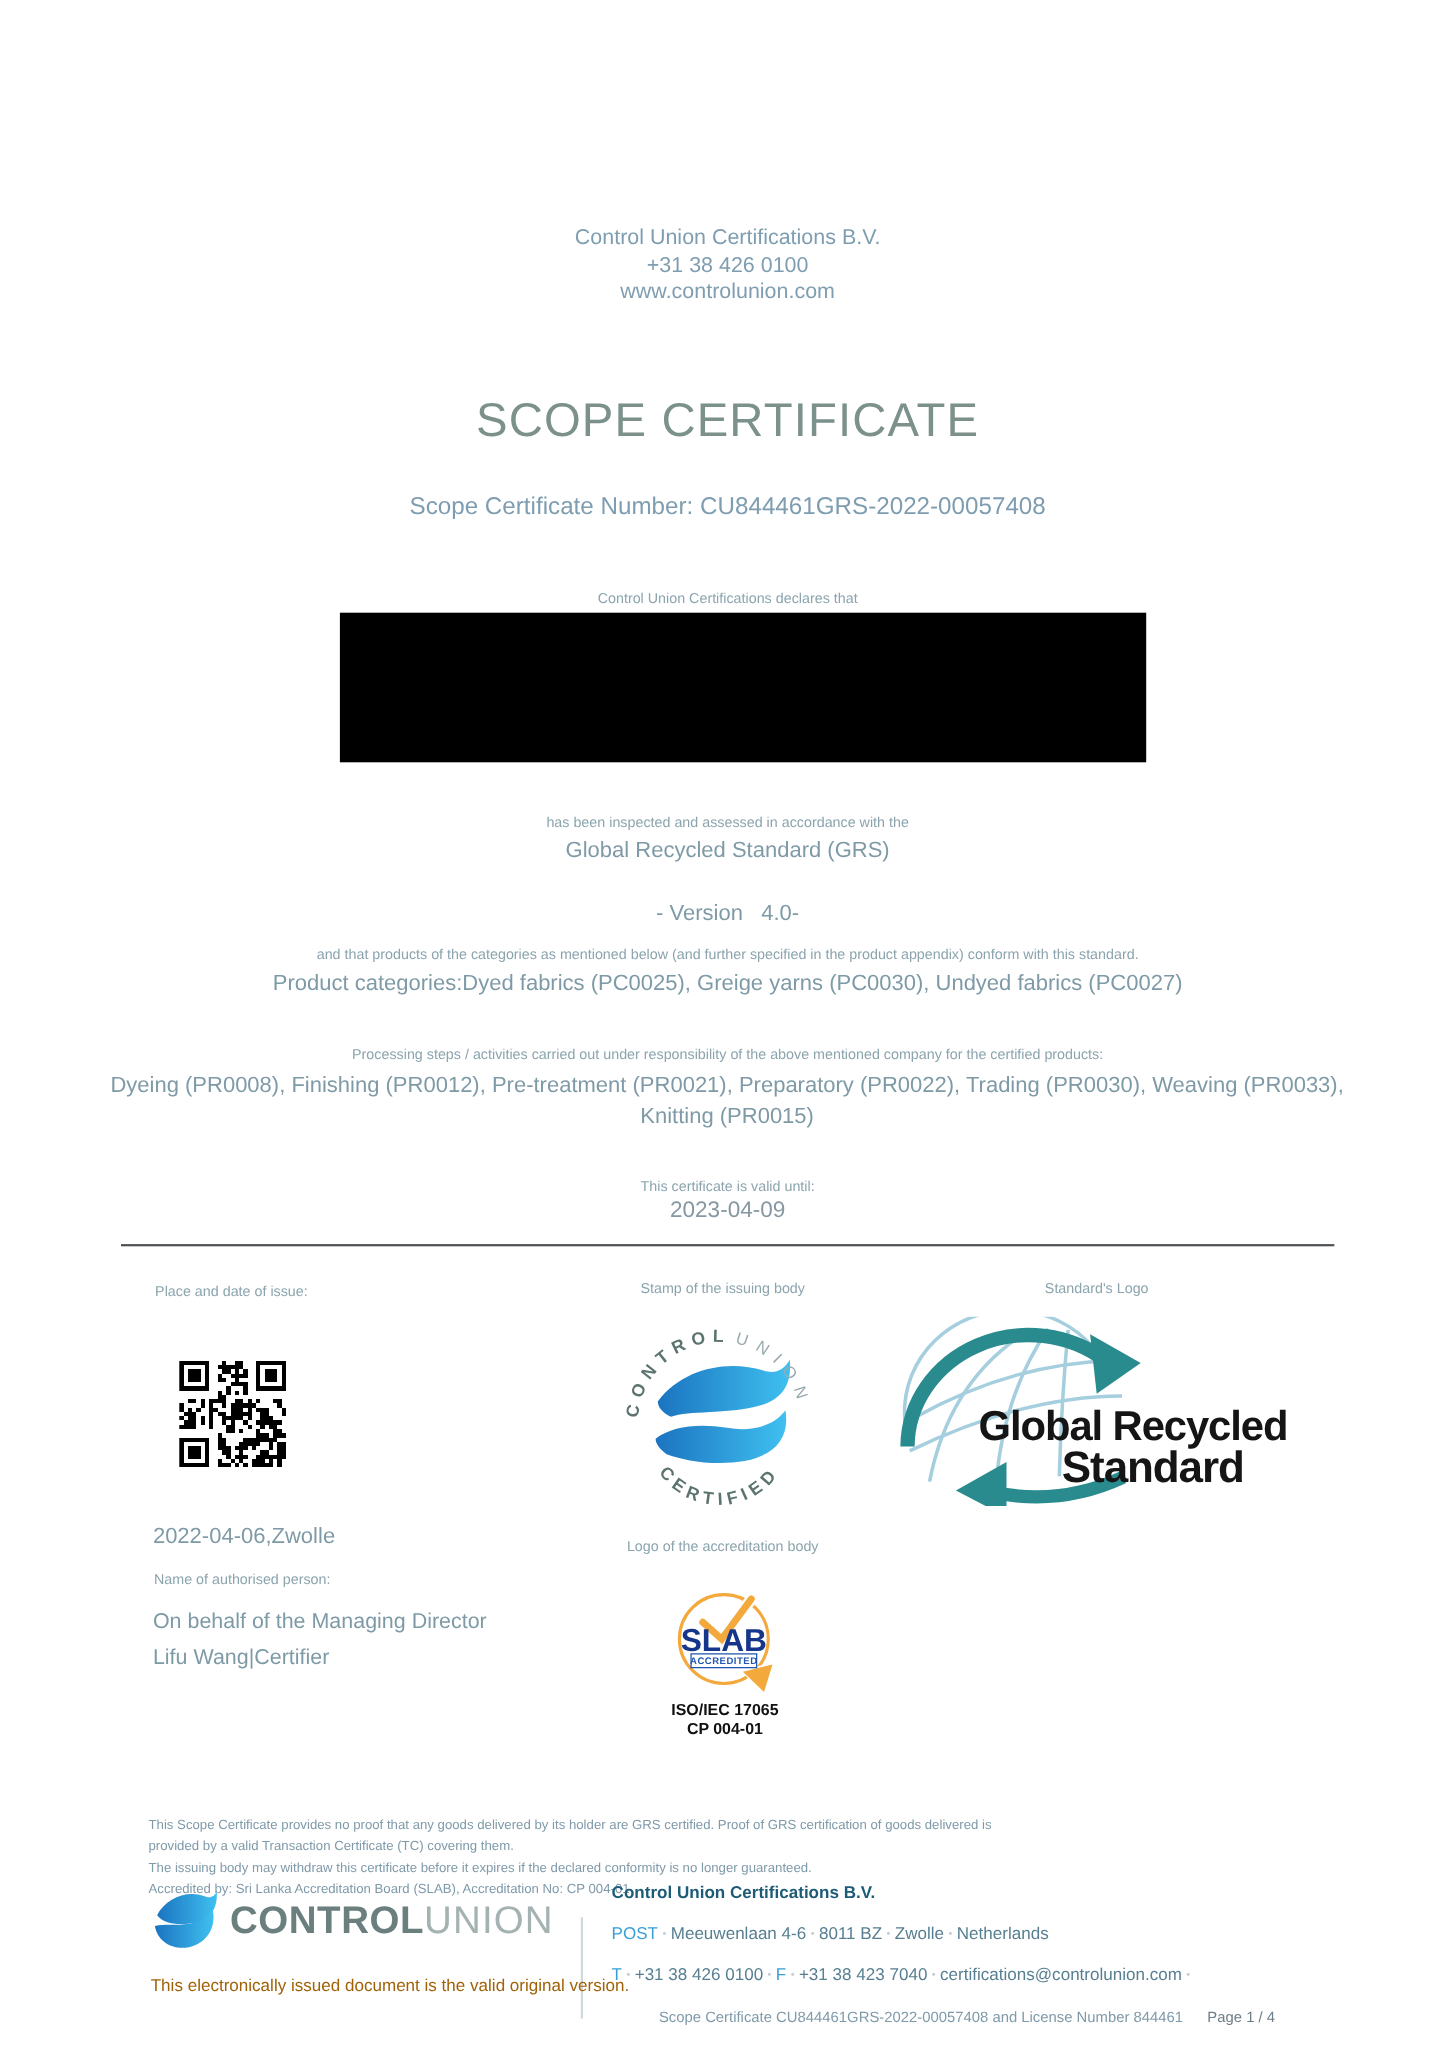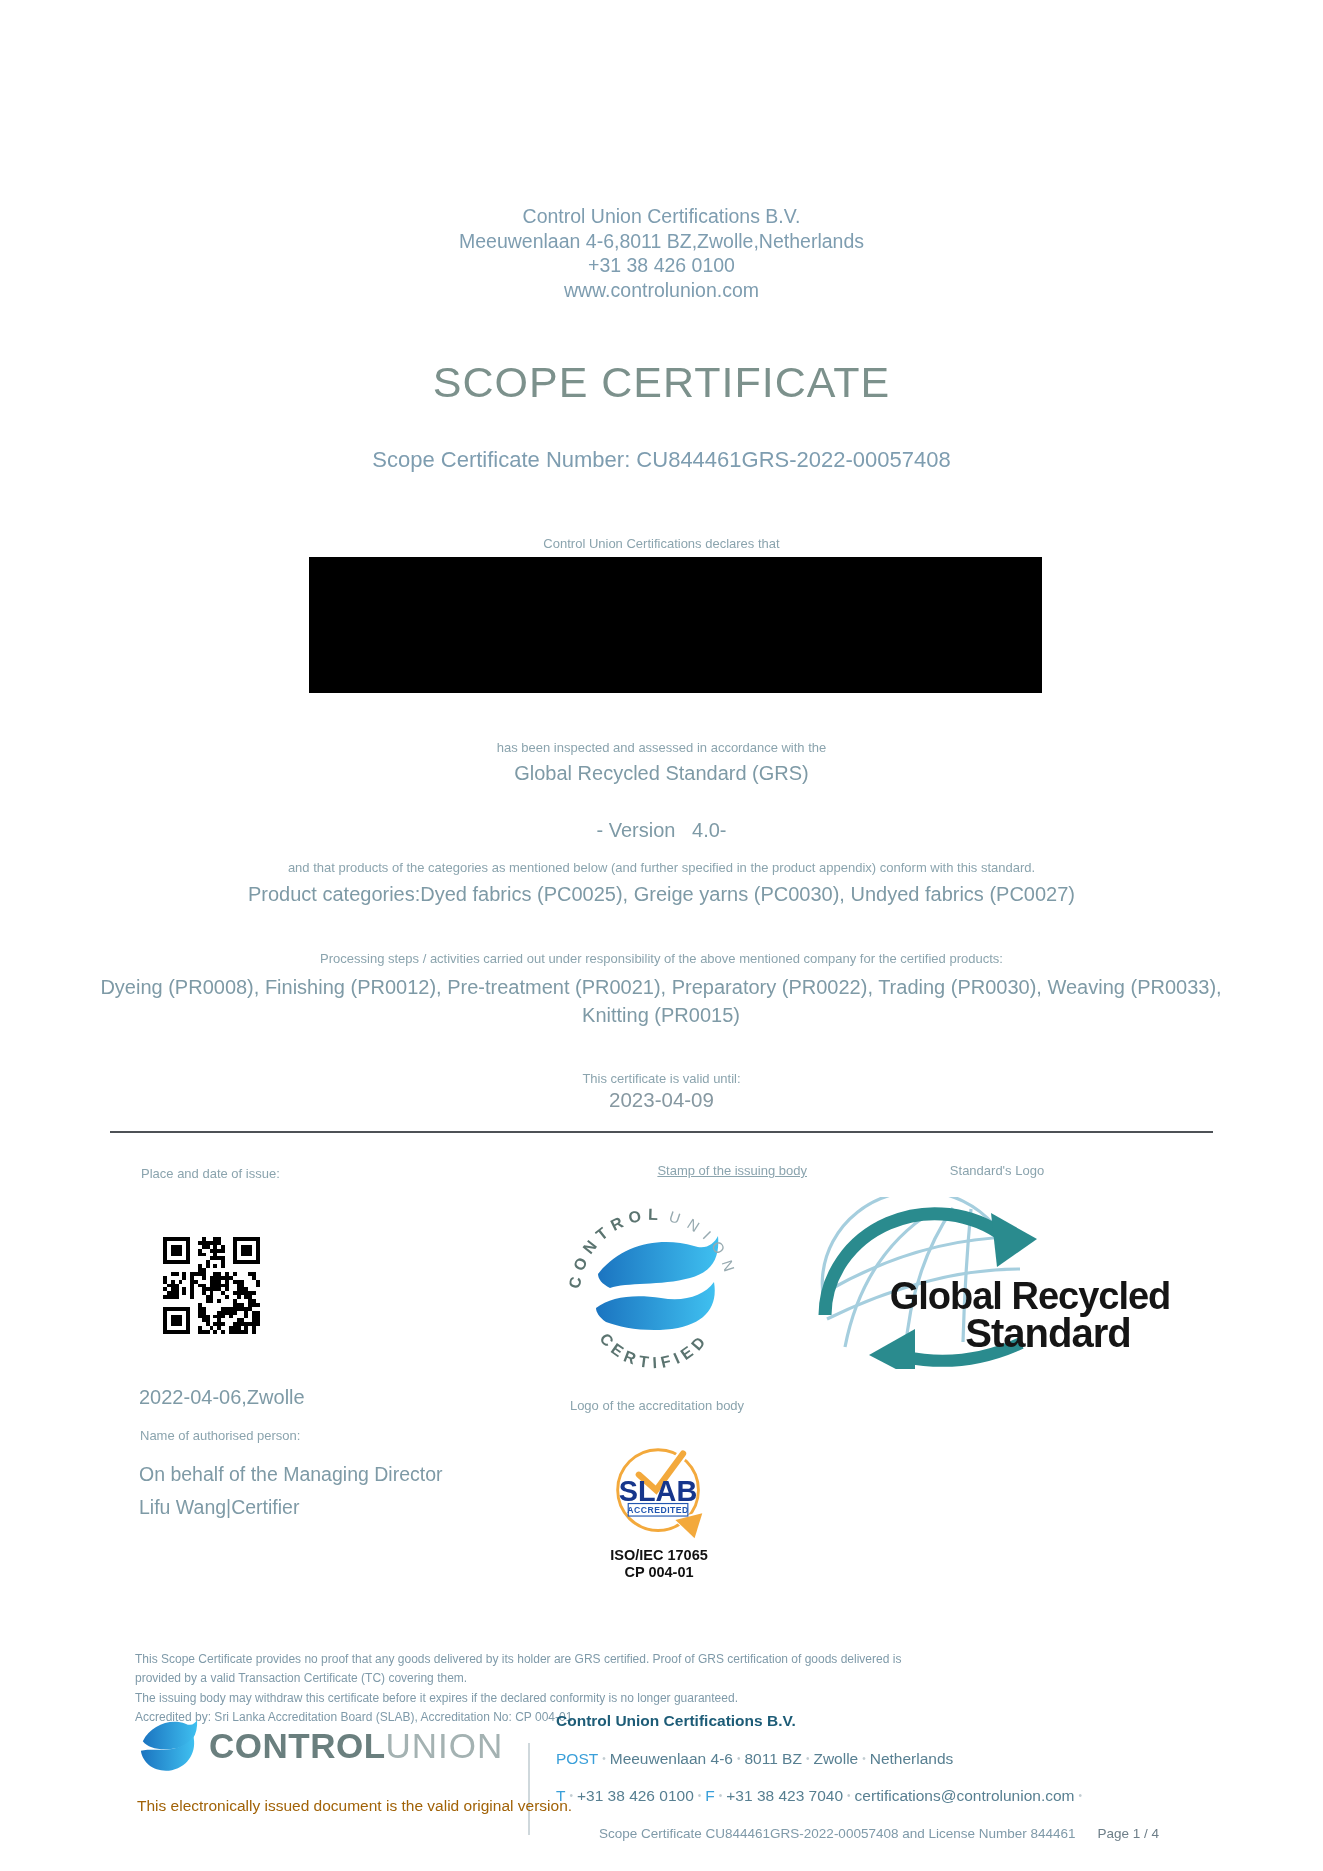--- a/index.html
+++ b/index.html
@@ -25,21 +25,20 @@
   .logoCtl{font-size:35px;font-weight:bold;color:#6a7f7e;letter-spacing:0.5px;}
   .logoUni{font-size:35px;font-weight:400;color:#a4b2b2;letter-spacing:1px;}
   .isoline{color:#111;font-weight:bold;font-size:14.5px;line-height:17px;text-align:center;}
   svg{display:block;}
 </style>
 </head>
 <body>
 
 <div class="abs ctr hdr" style="top:204px;">
   <div>Control Union Certifications B.V.</div>
-  <div>Meeuwenlaan 4-6,8011 BZ,Zwolle,Netherlands</div>
   <div>+31 38 426 0100</div>
   <div>www.controlunion.com</div>
 </div>
 
 <div class="abs ctr title" style="top:358px;">SCOPE CERTIFICATE</div>
 
 <div class="abs ctr certnum" style="top:447px;">Scope Certificate Number: CU844461GRS-2022-00057408</div>
 
 <div class="abs ctr muted" style="top:536px;">Control Union Certifications declares that</div>
 
@@ -54,21 +53,21 @@
 
 <div class="abs ctr muted" style="top:951px;">Processing steps / activities carried out under responsibility of the above mentioned company for the certified products:</div>
 <div class="abs big" style="top:973px;left:71px;width:1180px;text-align:center;line-height:28px;">Dyeing (PR0008), Finishing (PR0012), Pre-treatment (PR0021), Preparatory (PR0022), Trading (PR0030), Weaving (PR0033), Knitting (PR0015)</div>
 
 <div class="abs ctr muted" style="top:1071px;">This certificate is valid until:</div>
 <div class="abs ctr" style="top:1088px;color:#8698a1;font-size:20.5px;">2023-04-09</div>
 
 <div class="abs hrline" style="left:110px;top:1131px;width:1103px;"></div>
 
 <div class="abs muted" style="left:141px;top:1166px;">Place and date of issue:</div>
-<div class="abs muted" style="left:507px;top:1163px;width:300px;text-align:right;text-decoration:underline;">Stamp of the issuing body</div>
+<div class="abs muted" style="left:507px;top:1163px;width:300px;text-align:center;">Stamp of the issuing body</div>
 <div class="abs muted" style="left:897px;top:1163px;width:200px;text-align:center;">Standard's Logo</div>
 
 <div class="abs" style="left:163px;top:1237px;width:97px;height:97px;">
   <svg viewBox="0 0 25 25" width="97" height="97" style="shape-rendering:crispEdges;">
     <rect x="0" y="0" width="25" height="25" fill="#fff"></rect>
     <g fill="#000">
       <rect x="0" y="0" width="7" height="7"></rect>
         <rect x="18" y="0" width="7" height="7"></rect>
         <rect x="0" y="18" width="7" height="7"></rect>
     </g>

